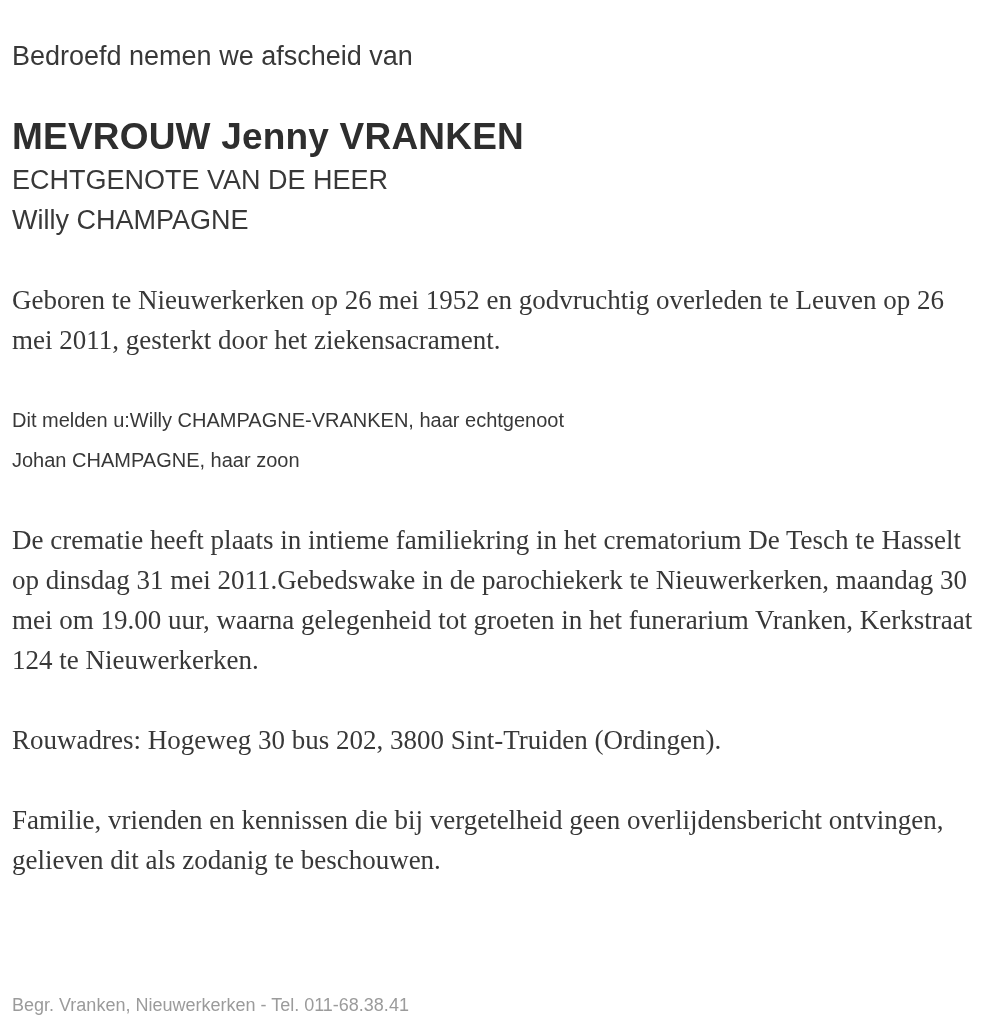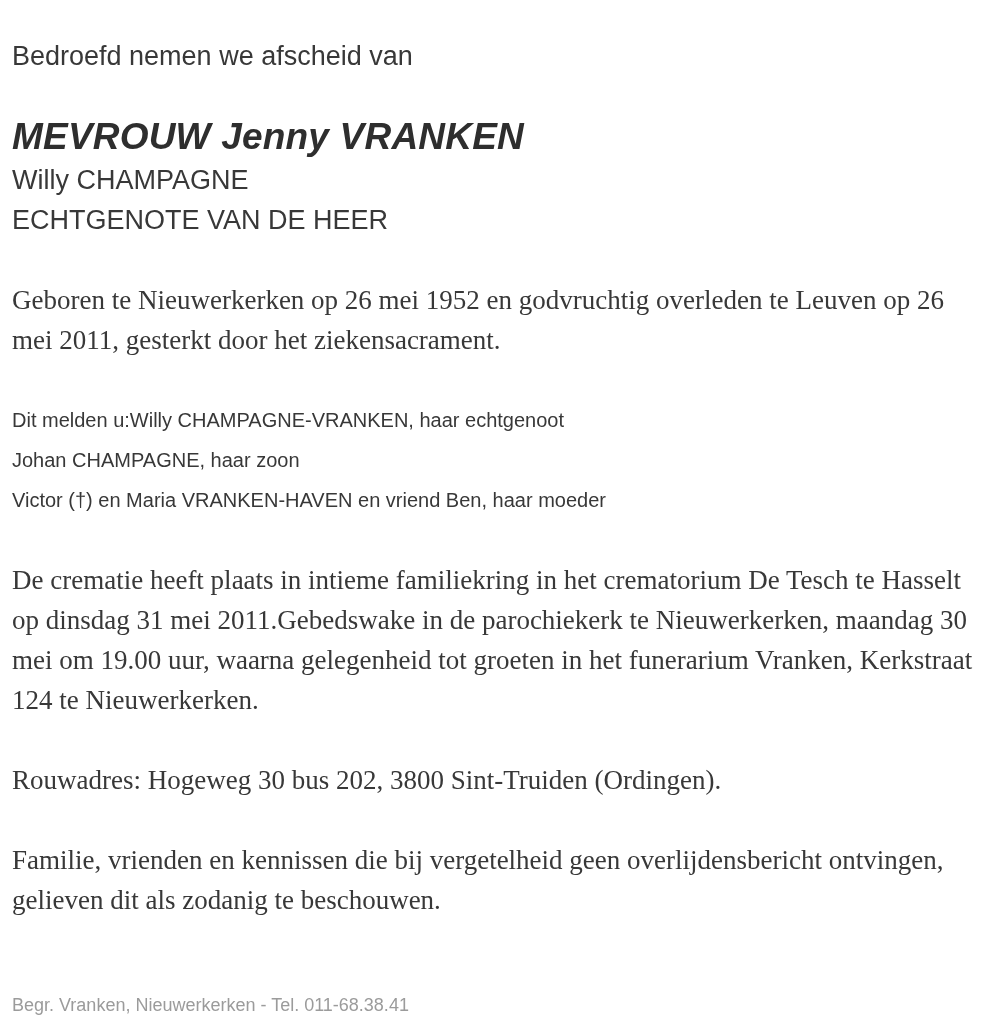--- a/index.html
+++ b/index.html
@@ -30,21 +30,20 @@
     line-height: 40px;
     margin: 0 0 38px 0;
   }
   .deceased-name {
     font-size: 37px;
     font-weight: 700;
     line-height: 46px;
     margin: 0;
     color: #2e2e2e;
     letter-spacing: 0.2px;
-    font-style: italic;
   }
   .subtitle {
     font-size: 27px;
     line-height: 40px;
     margin: 0;
   }
   .para {
     font-size: 27px;
     line-height: 40px;
     margin: 40px 0 0 0;
@@ -71,30 +70,29 @@
 </style>
 </head>
 <body>
 
 <div class="page">
 
   <p class="intro">Bedroefd nemen we afscheid van</p>
 
   <h1 class="deceased-name">MEVROUW Jenny VRANKEN</h1>
 
+  <p class="subtitle">ECHTGENOTE VAN DE HEER</p>
+
   <p class="subtitle">Willy CHAMPAGNE</p>
-
-  <p class="subtitle">ECHTGENOTE VAN DE HEER</p>
 
   <p class="para">Geboren te Nieuwerkerken op 26 mei 1952 en godvruchtig overleden te Leuven op 26 mei 2011, gesterkt door het ziekensacrament.</p>
 
   <div class="announce-block">
     <p class="announce-line">Dit melden u:Willy CHAMPAGNE-VRANKEN, haar echtgenoot</p>
     <p class="announce-line">Johan CHAMPAGNE, haar zoon</p>
-    <p class="announce-line">Victor (†) en Maria VRANKEN-HAVEN en vriend Ben, haar moeder</p>
   </div>
 
   <p class="para">De crematie heeft plaats in intieme familiekring in het crematorium De Tesch te Hasselt op dinsdag 31 mei 2011.Gebedswake in de parochiekerk te Nieuwerkerken, maandag 30 mei om 19.00 uur, waarna gelegenheid tot groeten in het funerarium Vranken, Kerkstraat 124 te Nieuwerkerken.</p>
 
   <p class="para">Rouwadres: Hogeweg 30 bus 202, 3800 Sint-Truiden (Ordingen).</p>
 
   <p class="para">Familie, vrienden en kennissen die bij vergetelheid geen overlijdensbericht ontvingen, gelieven dit als zodanig te beschouwen.</p>
 
   <p class="footer">Begr. Vranken, Nieuwerkerken - Tel. 011-68.38.41</p>
 

